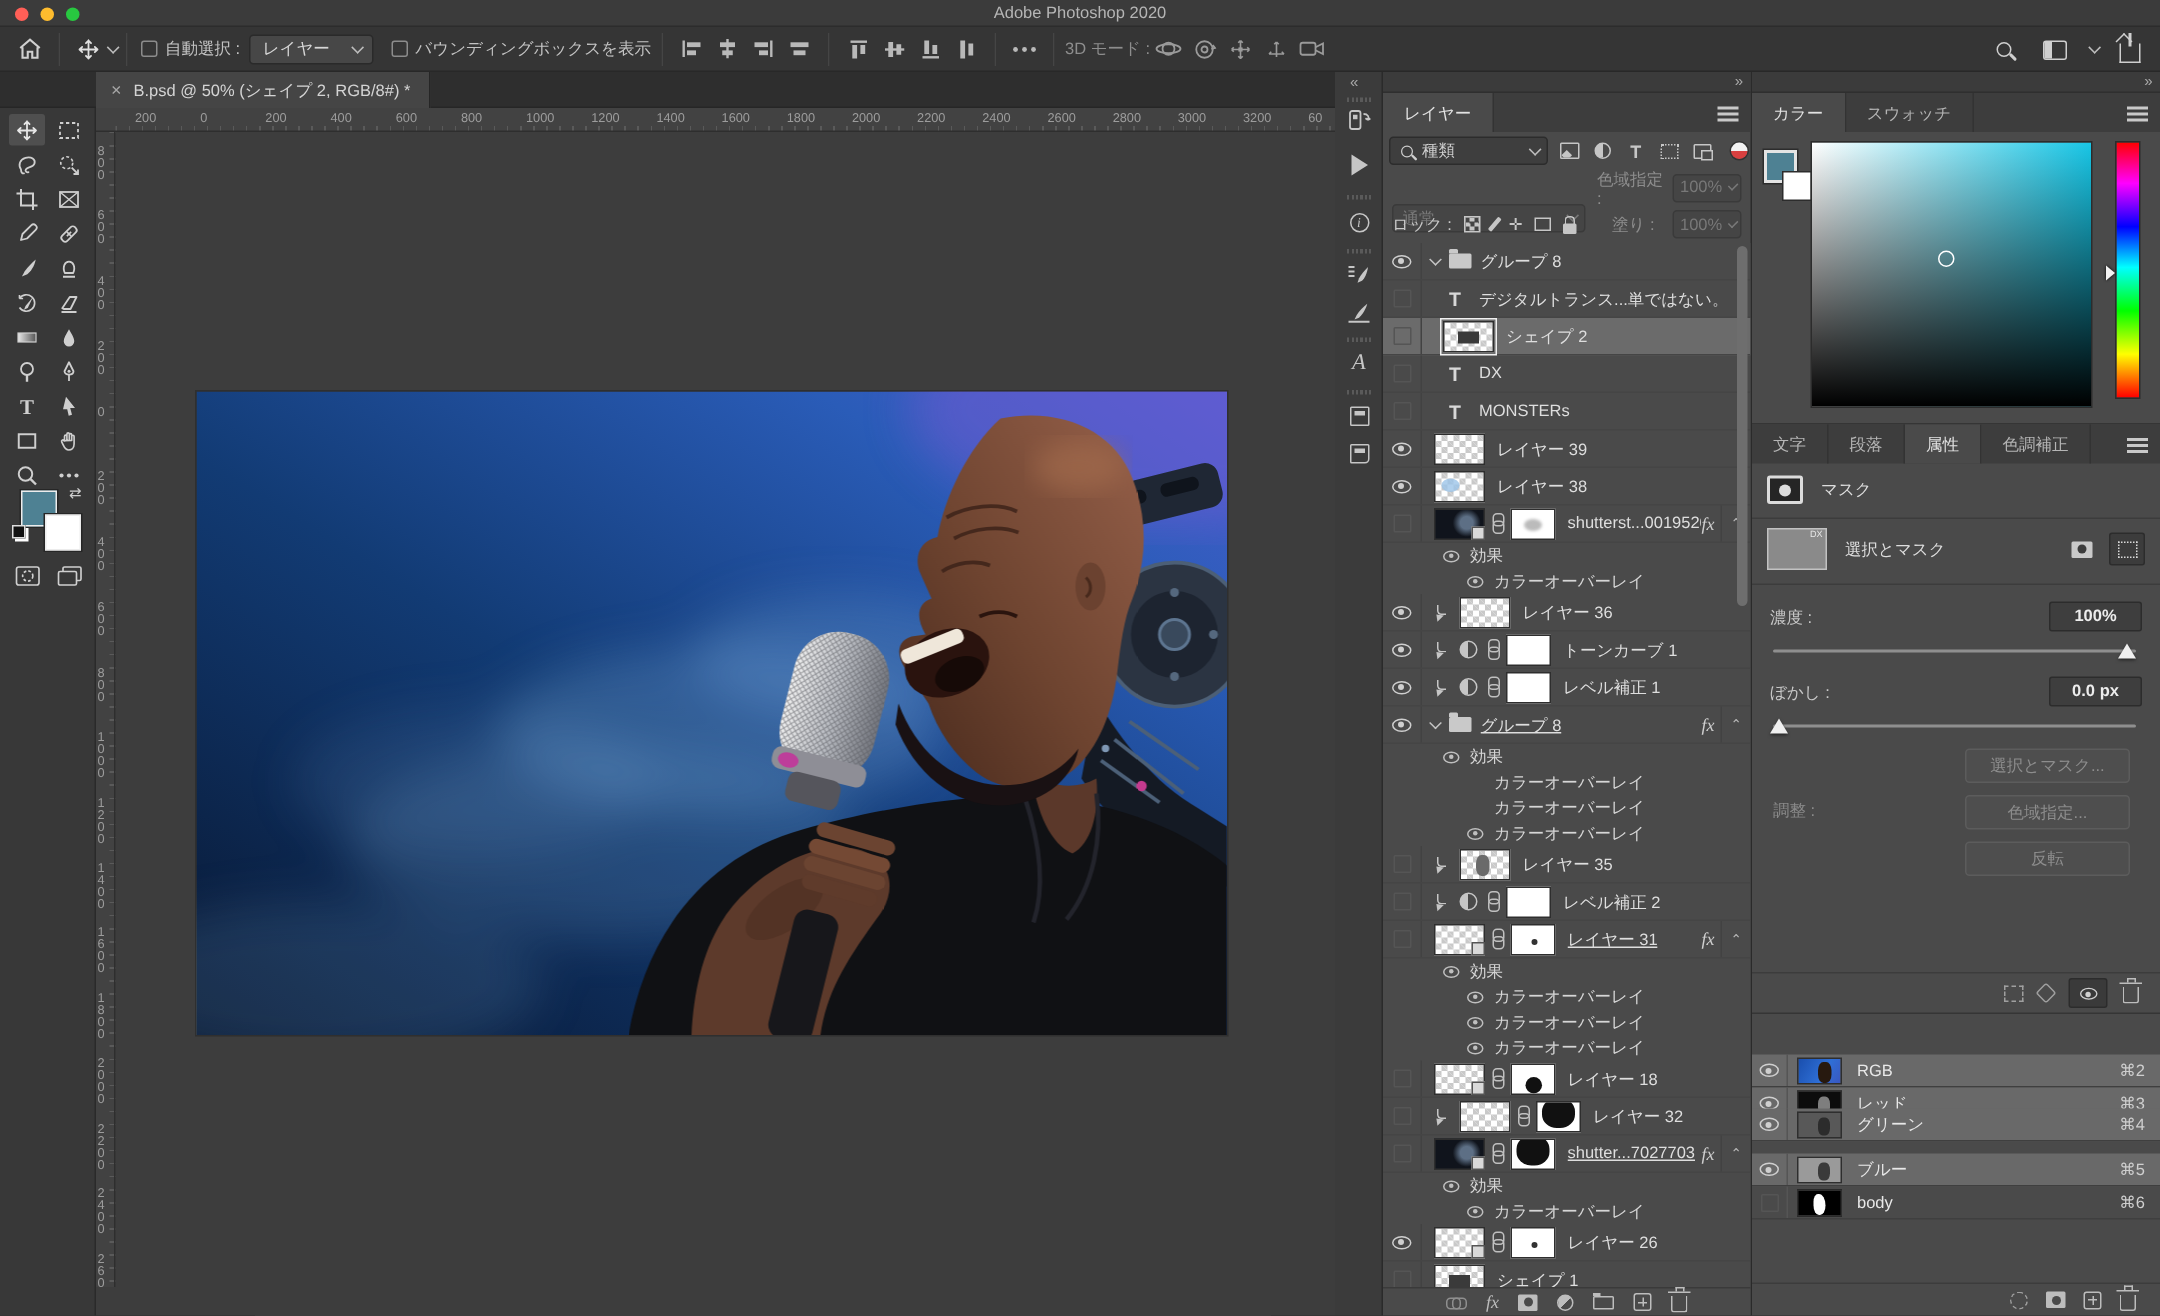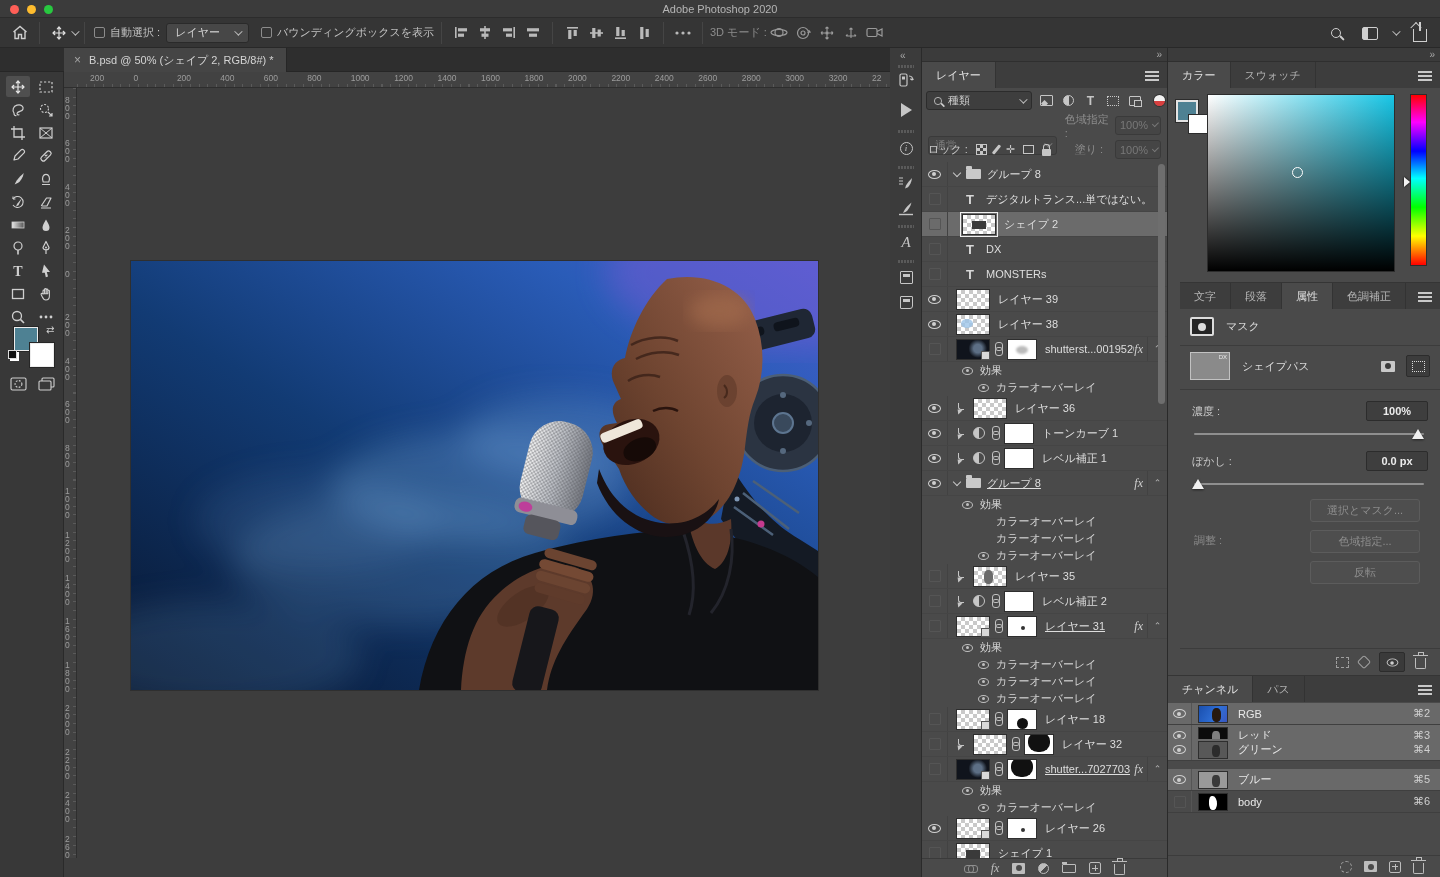--- a/index.html
+++ b/index.html
@@ -213,21 +213,21 @@
   #cp-fg { position:absolute; left:8px; top:12px; width:22px; height:22px; border:2px solid #e4e4e4; box-shadow:0 0 0 1px #2c2c2c; }
   #cp-bg { position:absolute; left:20px; top:26px; width:20px; height:20px; background:#fff; border:1px solid #2c2c2c; }
   #cp-grad { position:absolute; left:39px; top:6px; width:188px; height:178px; border:1px solid #2c2c2c;
     background:linear-gradient(to top,#000,rgba(0,0,0,0)),linear-gradient(to right,#fff,#18c6e6); }
   #cp-pick { position:absolute; left:45%; top:41%; width:11px; height:11px; border:1.6px solid #fff; border-radius:50%; }
   #cp-hue { position:absolute; right:13px; top:6px; width:17px; height:172px; border:1px solid #2c2c2c;
     background:linear-gradient(180deg,#f00 0%,#f0f 16%,#00f 33%,#0ff 49%,#0f0 66%,#ff0 83%,#f00 100%); }
   #cp-hue-sl { position:absolute; left:-7px; top:82px; border-top:5px solid transparent; border-bottom:5px solid transparent;
     border-left:6px solid #f2f2f2; filter:drop-shadow(0 0 1px #000); }
 
-  #props { position:absolute; left:12px; right:0; top:234px; height:393px; background:#4a4a4a; border-top:1px solid #353535;text-align:right; }
+  #props { position:absolute; left:0; right:0; top:234px; height:393px; background:#4a4a4a; border-top:1px solid #353535;text-align:right; }
   #prop-tabs { top:0; }
   .prow-div { position:absolute; left:0; right:0; height:1px; background:#3c3c3c; }
   #maskrow { position:absolute; left:10px; top:34px; display:flex; align-items:center; gap:12px; }
   .maskbig { width:24px; height:19px; background:#252525; border:2px solid #dcdcdc; border-radius:2px; position:relative; }
   .maskbig::after { content:""; position:absolute; left:6px; top:3.5px; width:8px; height:8px; border-radius:50%; background:#dcdcdc; }
   #sp-row { position:absolute; left:10px; right:10px; top:66px; height:34px; display:flex; align-items:center; gap:12px; }
   #sp-thumb { width:40px; height:28px; background:#8a8a8a; border:1px solid #c2c2c2; color:#e8e8e8;
     font-size:6px; padding:1px 2px; }
   #sp-icons { margin-left:auto; display:flex; gap:6px; align-items:center; }
   .spico { width:24px; height:22px; display:flex; align-items:center; justify-content:center; }
@@ -591,21 +591,21 @@
           <span style="left: 373.6px;">1400</span>
           <span style="left: 417.05px;">1600</span>
           <span style="left: 460.5px;">1800</span>
           <span style="left: 503.95px;">2000</span>
           <span style="left: 547.4px;">2200</span>
           <span style="left: 590.85px;">2400</span>
           <span style="left: 634.3px;">2600</span>
           <span style="left: 677.75px;">2800</span>
           <span style="left: 721.2px;">3000</span>
           <span style="left: 764.65px;">3200</span>
-          <span style="left: 808.1px;">22</span>
+          <span style="left: 808.1px;">60</span>
         </div>
       </div>
     <div id="vruler">
         <div class="labels">
           <span style="top: 8px;">800</span>
           <span style="top: 51.45px;">600</span>
           <span style="top: 94.9px;">400</span>
           <span style="top: 138.35px;">200</span>
           <span style="top: 181.8px;">0</span>
           <span style="top: 225.25px;">200</span>
@@ -1164,21 +1164,21 @@
           </div>
         <span class="pmenu"></span>
       </div>
       <div id="maskrow">
         <span class="maskbig"></span>
         <span style="color:#dedede">マスク</span>
       </div>
       <div class="prow-div" style="top:62px"></div>
       <div id="sp-row">
         <span id="sp-thumb">DX</span>
-        <span style="color:#dedede">シェイプパス</span>
+        <span style="color:#dedede">選択とマスク</span>
         <span id="sp-icons">
           <span class="spico">
               <span class="vmaskico"></span>
             </span>
           <span class="spico pressed">
               <span class="vframeico"></span>
             </span>
         </span>
       </div>
       <div class="prow-div" style="top:106px"></div>
@@ -1214,29 +1214,20 @@
         <span class="eyebtn">
             <span class="eye" style="transform:scale(.9)"></span>
           </span>
         <span class="bico">
             <span class="trashico"></span>
           </span>
       </div>
     </div>
 
     <div id="channels">
-      <div class="ptabs" id="chan-tabs">
-        <div class="ptab on">
-            <span>チャンネル</span>
-          </div>
-        <div class="ptab">
-            <span>パス</span>
-          </div>
-        <span class="pmenu"></span>
-      </div>
 
       <div class="chrow hl" style="top:27px">
         <span class="eyecell">
             <span class="eye"></span>
           </span>
         <span class="chthumb cht-rgb"></span>
         <span class="chname">RGB</span>
         <span class="chkey">⌘2</span>
       </div>
       <div class="chrow hl" style="top:49px">

